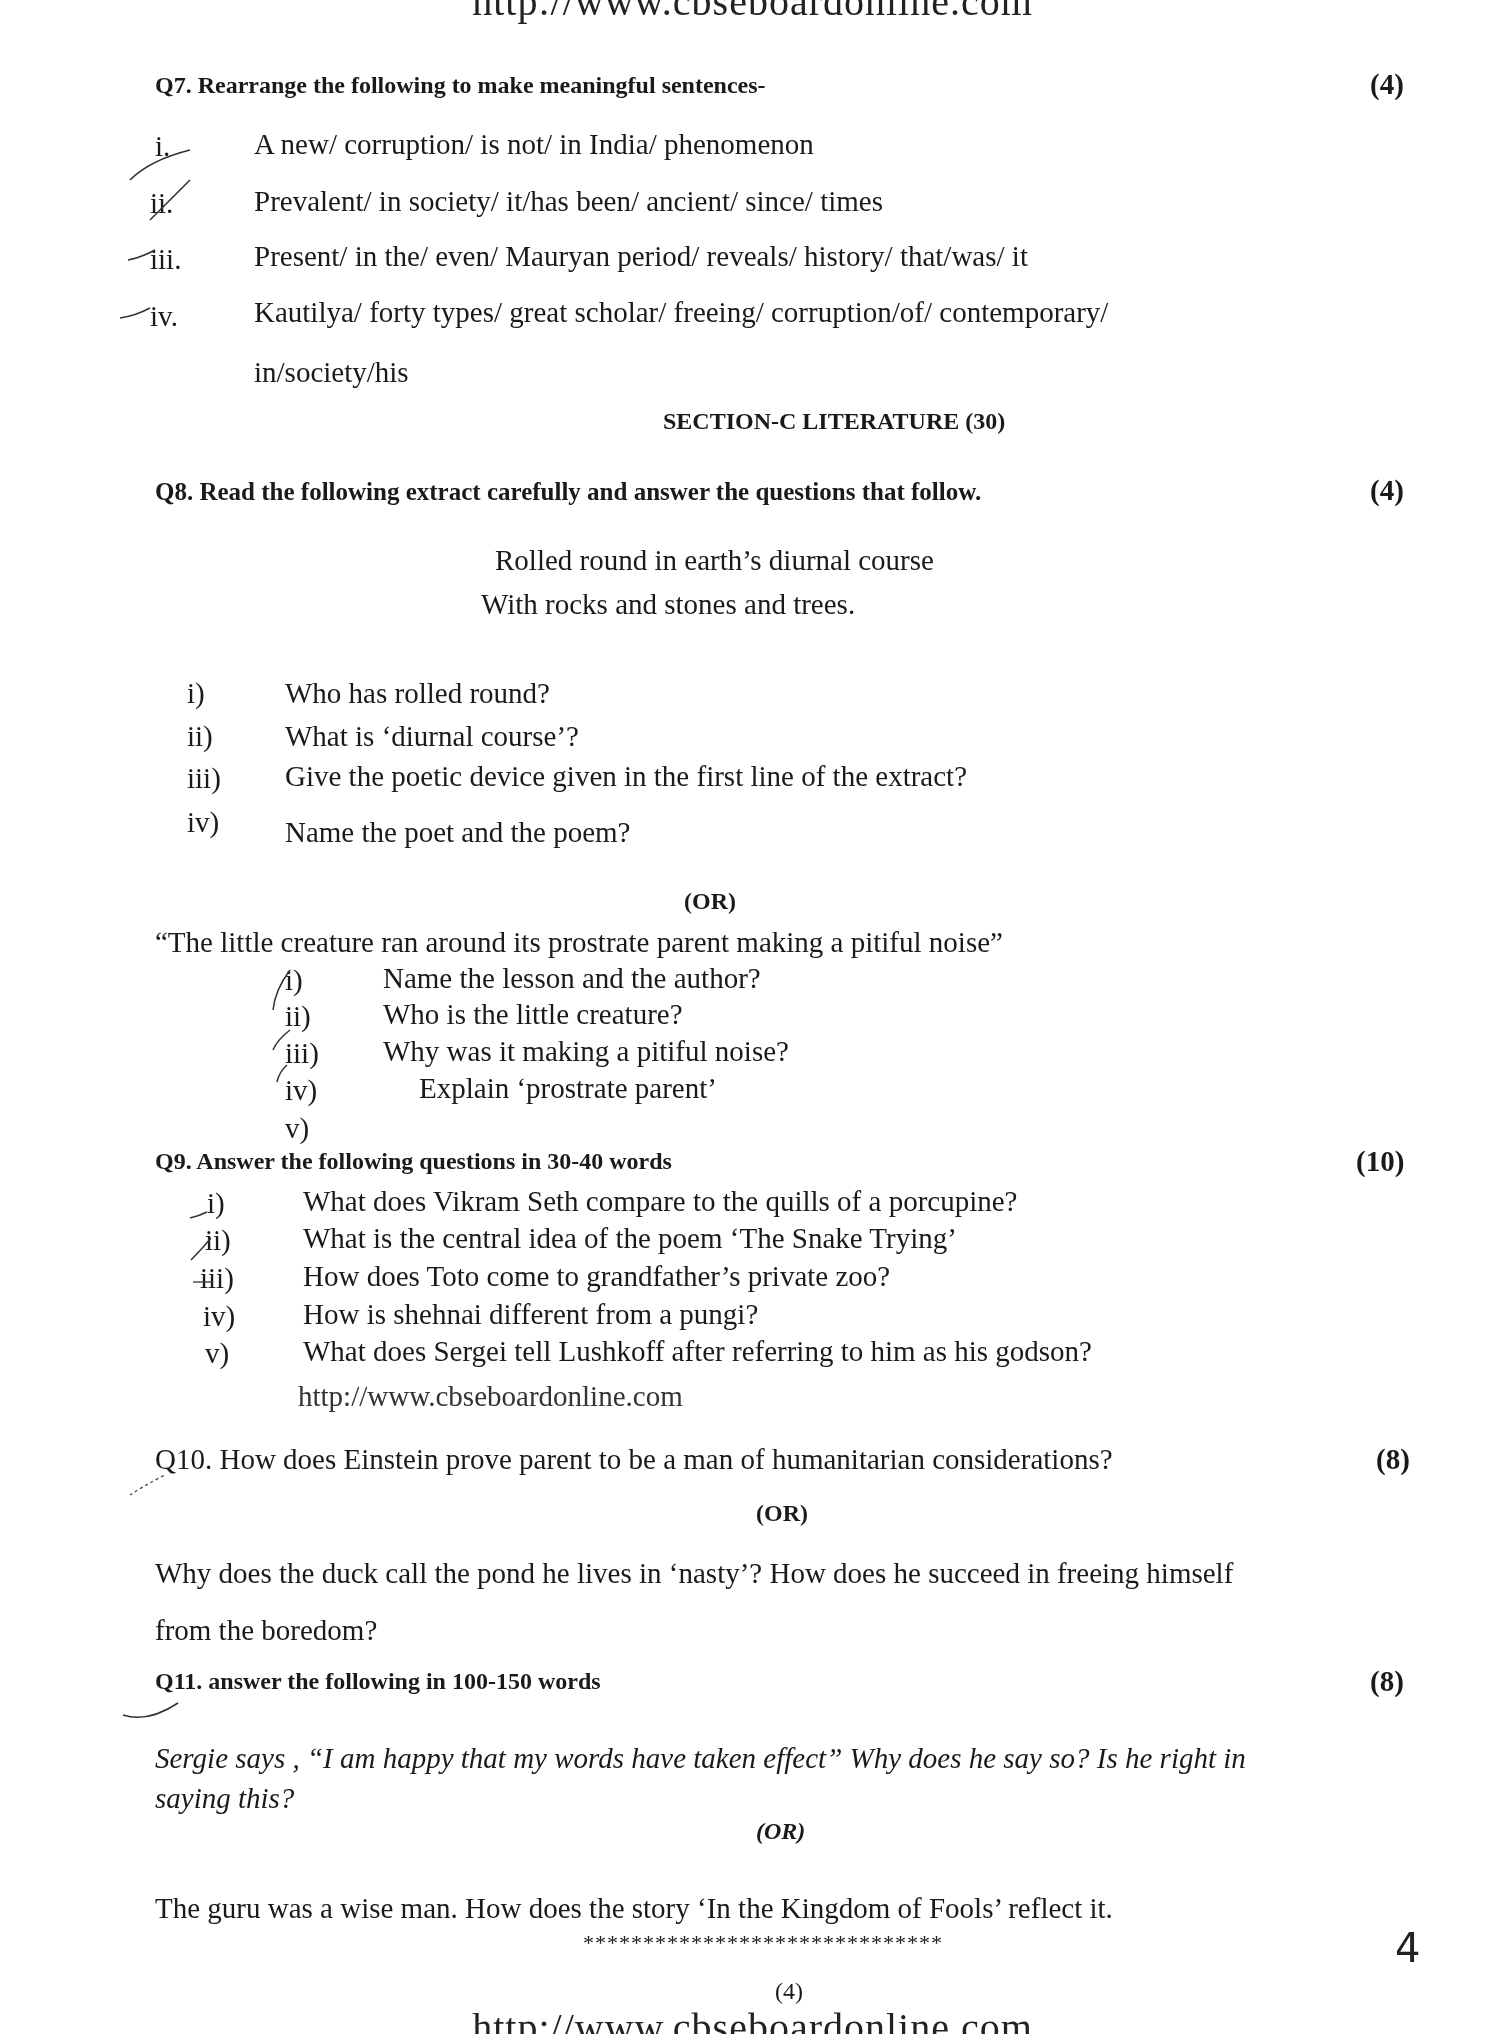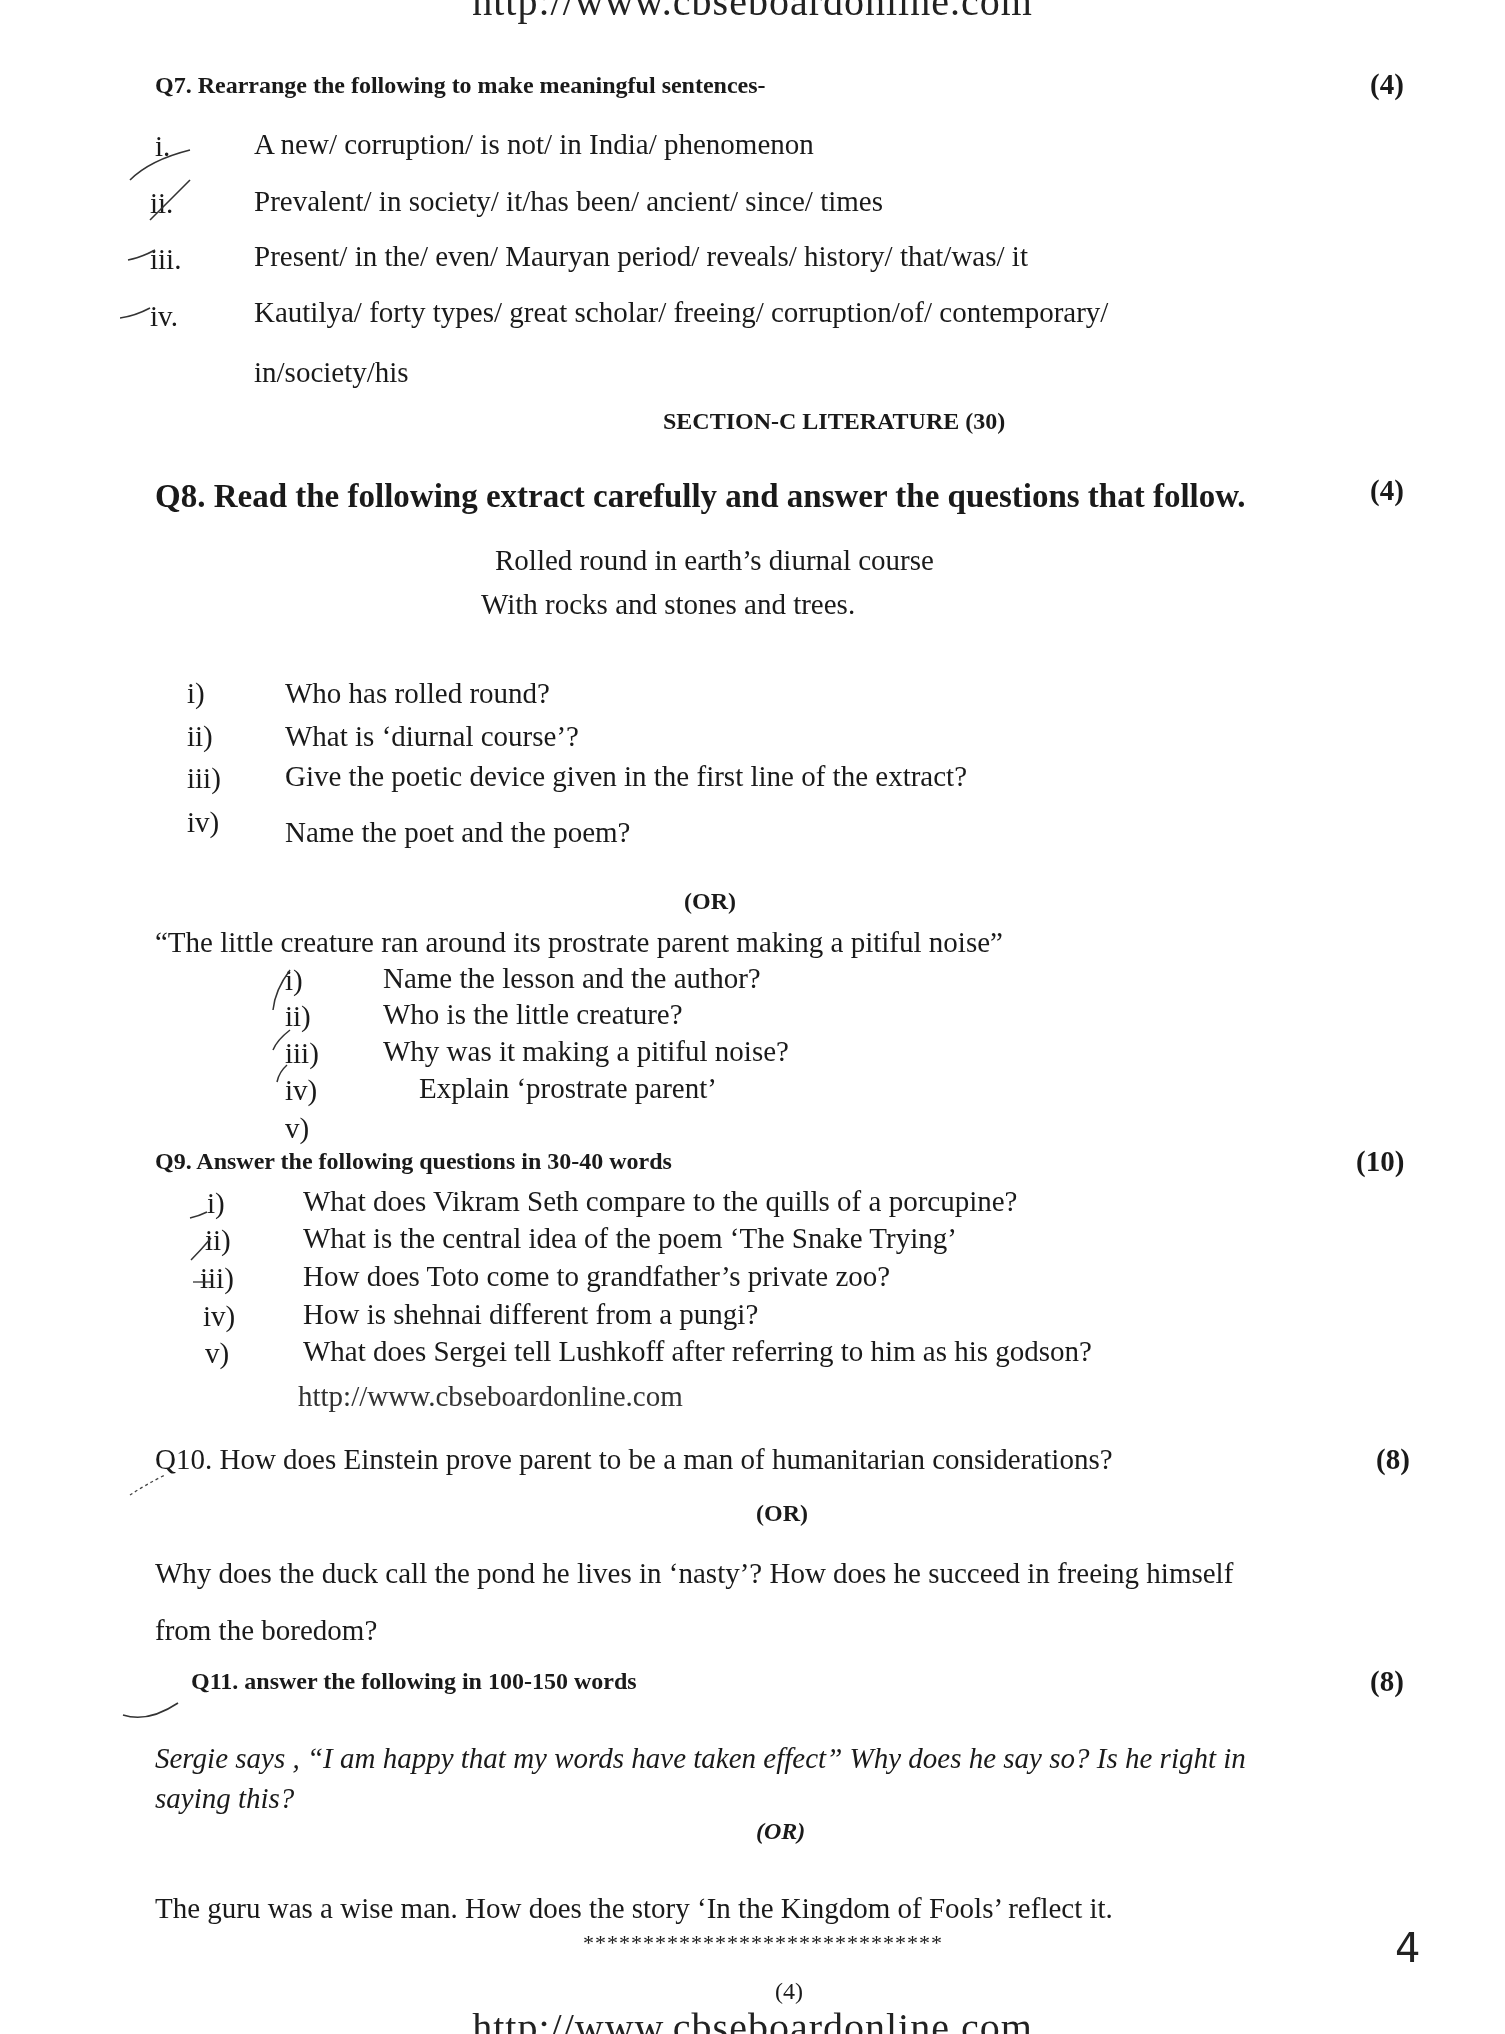--- a/index.html
+++ b/index.html
@@ -49,21 +49,21 @@
 
 <svg class="handmark" style="left:120px; top:140px;" width="110" height="200">
   <path d="M10 40 Q30 20 70 10" stroke="#333" stroke-width="1.6" fill="none"></path>
   <path d="M30 80 L70 40" stroke="#333" stroke-width="1.6" fill="none"></path>
   <path d="M8 120 Q20 118 35 110" stroke="#333" stroke-width="1.6" fill="none"></path>
   <path d="M0 178 Q15 176 30 168" stroke="#333" stroke-width="1.6" fill="none"></path>
 </svg>
 
 <div class="abs q-head" style="left:663px; top:408px;">SECTION-C LITERATURE  (30)</div>
 
-<div class="abs q-head" style="left:155px; top:478px; font-size:33px;">Q8. Read the following extract carefully and answer the questions that follow.</div>
+<div class="abs q-head" style="left:155px; top:478px; font-size:25px;">Q8. Read the following extract carefully and answer the questions that follow.</div>
 <div class="abs marks" style="left:1370px; top:474px;">(4)</div>
 
 <div class="abs body-text" style="left:495px; top:544px;">Rolled round in earth’s diurnal course</div>
 <div class="abs body-text" style="left:481px; top:588px;">With rocks and stones and trees.</div>
 
 <div class="abs item-num" style="left:187px; top:677px;">i)</div>
 <div class="abs body-text" style="left:285px; top:677px;">Who has rolled round?</div>
 <div class="abs item-num" style="left:187px; top:720px;">ii)</div>
 <div class="abs body-text" style="left:285px; top:720px;">What is ‘diurnal course’?</div>
 <div class="abs item-num" style="left:187px; top:762px;">iii)</div>
@@ -115,21 +115,21 @@
 <div class="abs body-text" style="left:155px; top:1443px;">Q10. How does Einstein prove parent to be a man of humanitarian considerations?</div>
 <div class="abs marks" style="left:1376px; top:1443px;">(8)</div>
 <div class="abs q-head" style="left:756px; top:1500px;">(OR)</div>
 <div class="abs body-text" style="left:155px; top:1557px;">Why does the duck call the pond he lives in ‘nasty’? How does he succeed in freeing himself</div>
 <div class="abs body-text" style="left:155px; top:1614px;">from the boredom?</div>
 
 <svg class="handmark" style="left:125px; top:1470px;" width="50" height="30">
   <path d="M5 25 Q20 15 40 5" stroke="#444" stroke-width="1.3" stroke-dasharray="3 3" fill="none"></path>
 </svg>
 
-<div class="abs q-head" style="left:155px; top:1668px;margin-left:36px;">Q11. answer the following in 100-150 words</div>
+<div class="abs q-head" style="left:155px; top:1668px;">Q11. answer the following in 100-150 words</div>
 <div class="abs marks" style="left:1370px; top:1665px;">(8)</div>
 
 <svg class="handmark" style="left:118px; top:1695px;" width="70" height="30">
   <path d="M5 20 Q30 28 60 8" stroke="#333" stroke-width="1.6" fill="none"></path>
 </svg>
 
 <div class="abs body-text italic" style="left:155px; top:1742px;">Sergie says , “I am happy that my words have taken effect” Why does he say so? Is he right in</div>
 <div class="abs body-text italic" style="left:155px; top:1782px;">saying this?</div>
 <div class="abs q-head italic" style="left:756px; top:1818px;">(OR)</div>
 <div class="abs body-text" style="left:155px; top:1892px;">The guru was a  wise man. How does the story ‘In the Kingdom of Fools’ reflect it.</div>

